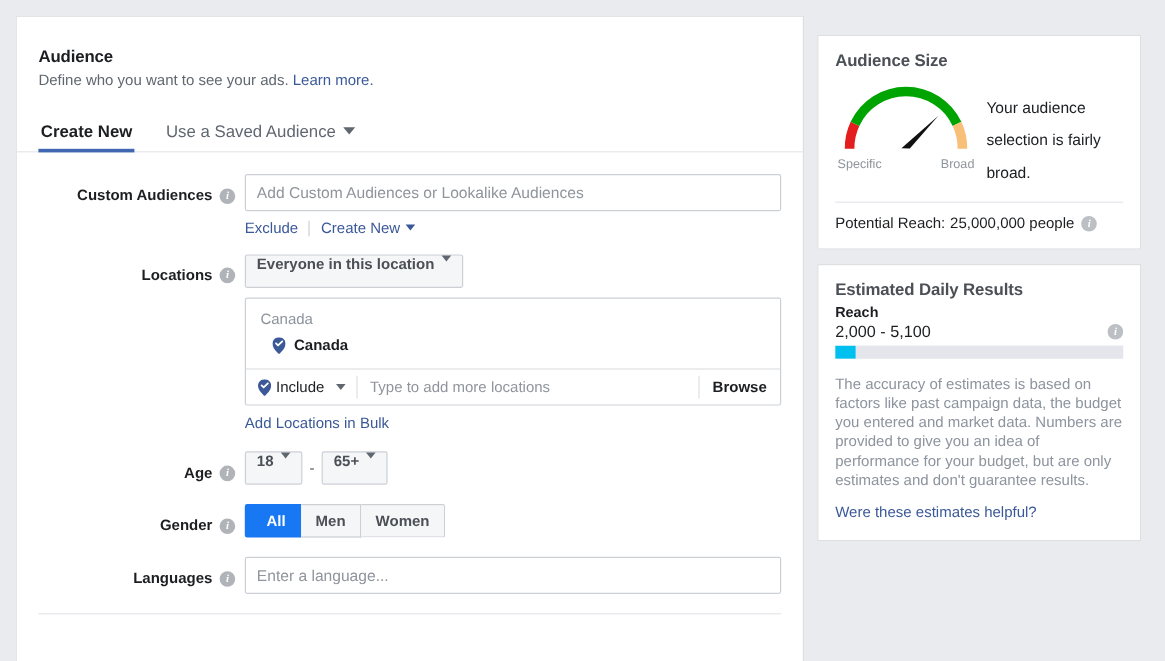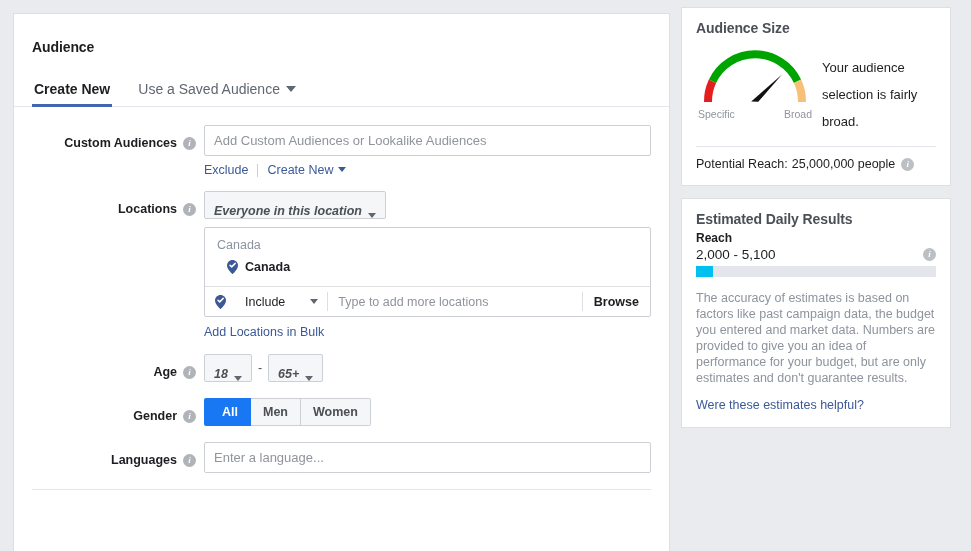--- a/index.html
+++ b/index.html
@@ -151,32 +151,31 @@
     align-items: center;
   }
   .sublinks .divider-v {
     width: 1px; height: 13px;
     background: #ccd0d5;
     margin: 0 9px;
   }
 
   .btn-select {
     display: inline-flex;
-    align-items: flex-end;
+    align-items: flex-start;
     height: 28px;
     padding: 0 9px;
     background: #f5f6f7;
     border: 1px solid #ccd0d5;
     border-radius: 2px;
     font-size: 12.5px;
     font-weight: bold;
     color: #4b4f56;
     cursor: pointer;
     white-space: nowrap;
-    font-style: italic;
   }
 
   
   .loc-box {
     border: 1px solid #ccd0d5;
     border-radius: 2px;
     background: #fff;
     margin-top: 8px;
     width: 100%;
   }
@@ -201,21 +200,21 @@
   }
   .loc-input-row {
     display: flex;
     align-items: center;
     border-top: 1px solid #dddfe2;
     height: 30px;
   }
   .loc-include {
     display: flex;
     align-items: center;
-    gap: 19px;
+    gap: 4px;
     padding: 0 9px 0 10px;
     font-size: 12.5px;
     color: #1c1e21;
     cursor: pointer;
     white-space: nowrap;
   }
   .sep-v {
     width: 1px;
     align-self: stretch;
     background: #dddfe2;
@@ -277,21 +276,21 @@
 
   .bottom-divider {
     height: 1px;
     background: #e4e6eb;
     margin: 16px 18px 0 18px;
   }
 
   
   .right-col {
     position: absolute;
-    left: 681px; top: 7px;
+    left: 681px; top: 29px;
     width: 270px;
   }
   .side-card {
     background: #ffffff;
     border: 1px solid #dddfe2;
     padding: 12px 14px 14px 14px;
     margin-bottom: 12px;
   }
   .side-title {
     font-size: 14px;
@@ -382,20 +381,24 @@
 </style>
 </head>
 <body>
 
 <div class="page">
 
   <div class="left-card">
 
     <div class="card-header">
       <div class="card-title">Audience</div>
+      <div class="card-sub">
+        <span>Define who you want to see your ads.</span>
+        <a class="link">Learn more.</a>
+      </div>
     </div>
 
     <div class="tabs">
       <div class="tab active">
         <span>Create New</span>
       </div>
       <div class="tab">
         <span>Use a Saved Audience</span><span class="caret"></span>
       </div>
     </div>

